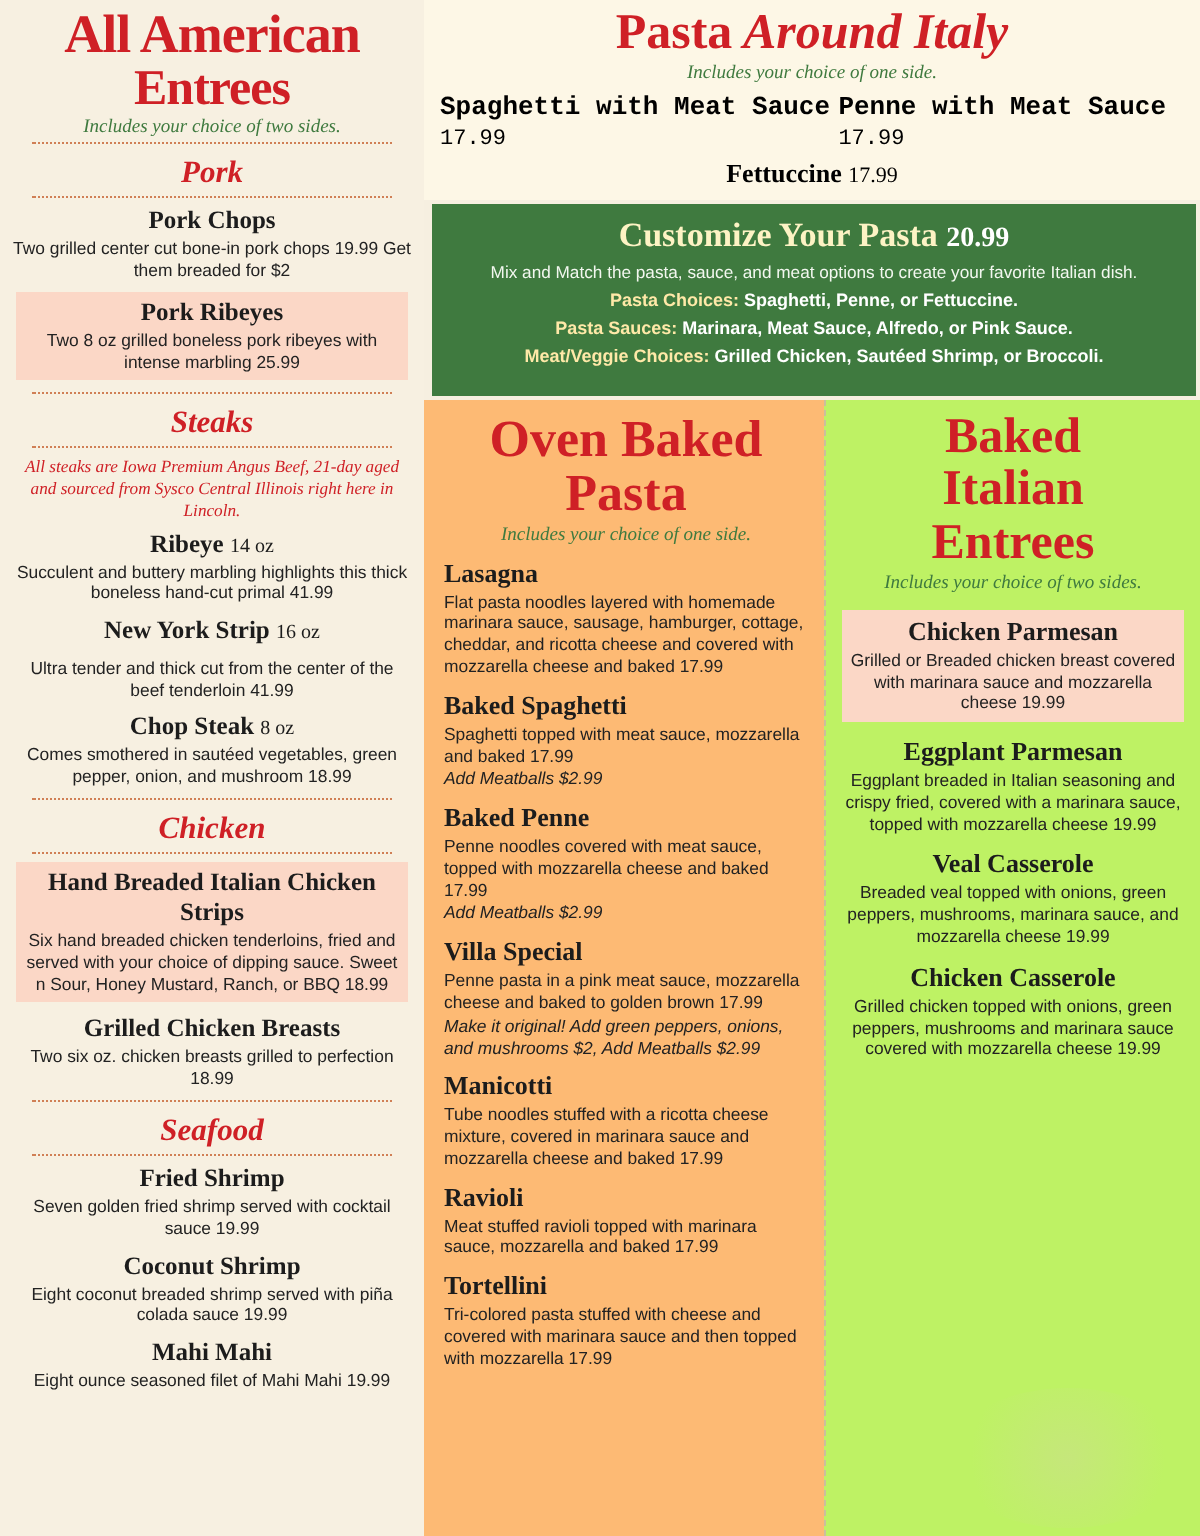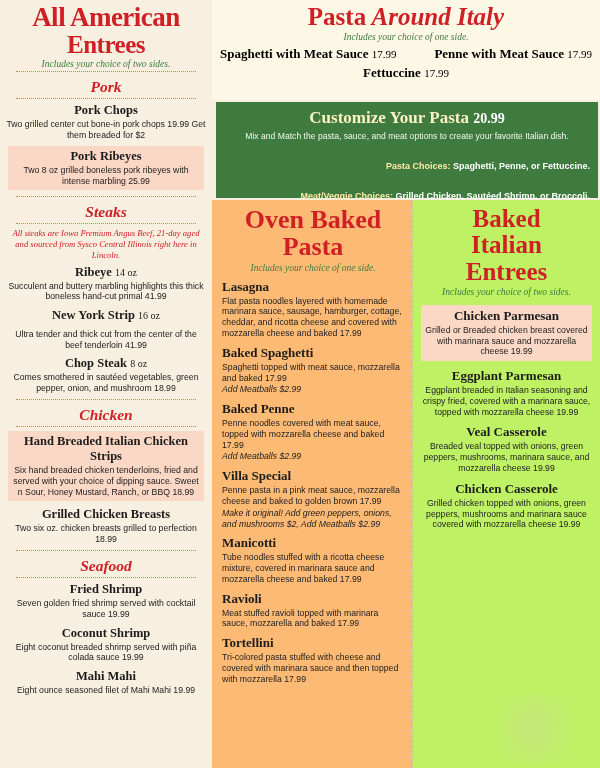--- a/index.html
+++ b/index.html
@@ -110,21 +110,21 @@
     margin-bottom:4px;
     font-family:"Liberation Serif", serif;
   }
 
   
   .pasta-row{
     display:flex;justify-content:space-between;align-items:baseline;
     margin-top:4px;
   }
   .pasta-item{
-    font-family:Liberation Serif, serif;
+    font-family:Liberation Mono, monospace;
     font-weight:bold;
     font-size:13px;
   }
   .pasta-item .pr{font-weight:normal;font-size:11px;}
   .pasta-center{
     text-align:center;
     margin-top:3px;
     font-family:"Liberation Serif", serif;
     font-weight:bold;
     font-size:13px;
@@ -137,21 +137,21 @@
     font-family:"Liberation Serif", serif;
     font-weight:bold;
     font-size:17px;
     color:#fdf3c4;
   }
   .cust-title .pr{color:#fff;font-size:14px;text-align:center;}
   .cust-line{
     text-align:center;font-size:8.6px;margin-top:3px;color:#f2f7ef;
   }
   .cust-choice{
-    text-align:right;font-size:9px;margin-top:20px;font-weight:bold;color:#fff;
+    text-align:center;font-size:9px;margin-top:4px;font-weight:bold;color:#fff;
   }
   .cust-choice .lbl{color:#ffe9a8;}
 
   
   .oi{margin-bottom:6px;}
   .oi-name{
     font-family:"Liberation Serif", serif;
     font-weight:bold;
     font-size:13px;
     color:#1c1c1c;
@@ -284,26 +284,26 @@
     <div class="cust-title">
       <span>Customize Your Pasta</span>
       <span class="pr">20.99</span>
     </div>
     <div class="cust-line">Mix and Match the pasta, sauce, and meat options to create your favorite Italian dish.</div>
     <div class="cust-choice">
       <span class="lbl">Pasta Choices:</span>
       <span>Spaghetti, Penne, or Fettuccine.</span>
     </div>
     <div class="cust-choice">
+      <span class="lbl">Pasta Sauces:</span>
+      <span>Marinara, Meat Sauce, Alfredo, or Pink Sauce.</span>
+    </div>
+    <div class="cust-choice">
       <span class="lbl">Meat/Veggie Choices:</span>
       <span>Grilled Chicken, Sautéed Shrimp, or Broccoli.</span>
-    </div>
-    <div class="cust-choice">
-      <span class="lbl">Pasta Sauces:</span>
-      <span>Marinara, Meat Sauce, Alfredo, or Pink Sauce.</span>
     </div>
   </div>
 
   <div class="oven">
     <div class="title-red t-oven">
       <span>Oven Baked</span><br>
       <span>Pasta</span>
     </div>
     <div class="sub-italic">Includes your choice of one side.</div>
 

